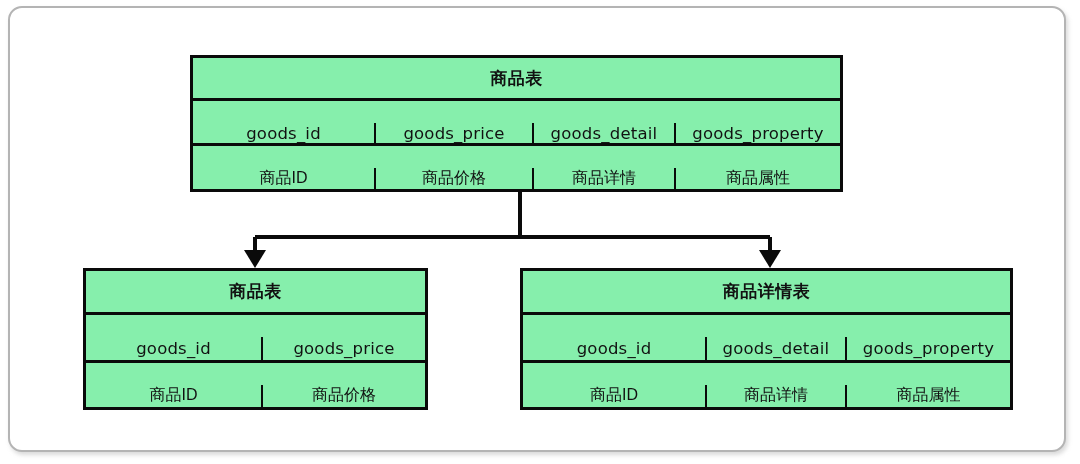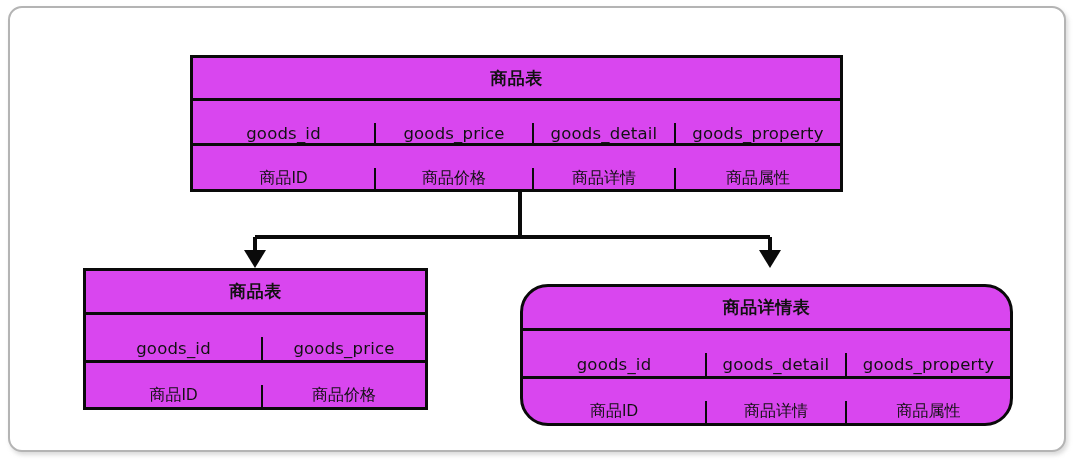--- a/index.html
+++ b/index.html
@@ -28,21 +28,21 @@
     border: 2px solid #b4b4b4;
     border-radius: 14px;
     background: #ffffff;
     box-sizing: border-box;
     box-shadow: 2px 3px 4px rgba(150,150,150,0.35);
   }
   
   .tbl {
     position: absolute;
     border: 3px solid #0a0a0a;
-    background: #d946ef;
+    background: #86efac;
     box-sizing: border-box;
     display: flex;
     flex-direction: column;
   }
   .tbl-title {
     display: flex;
     align-items: center;
     justify-content: center;
     border-bottom: 3px solid #0a0a0a;
     box-sizing: border-box;
@@ -99,24 +99,23 @@
     left: 83px;
     top: 268px;
     width: 345px;
     height: 142px;
   }
   #table-bottom-left .tbl-title { height: 44px; }
   #table-bottom-left .tbl-row   { height: 49px; }
 
   #table-bottom-right {
     left: 520px;
-    top: 284px;
+    top: 268px;
     width: 493px;
     height: 142px;
-    border-radius: 28px;
   }
   #table-bottom-right .tbl-title { height: 44px; }
   #table-bottom-right .tbl-row   { height: 49px; }
 
   
   #connectors {
     position: absolute;
     left: 0;
     top: 0;
     width: 1080px;

